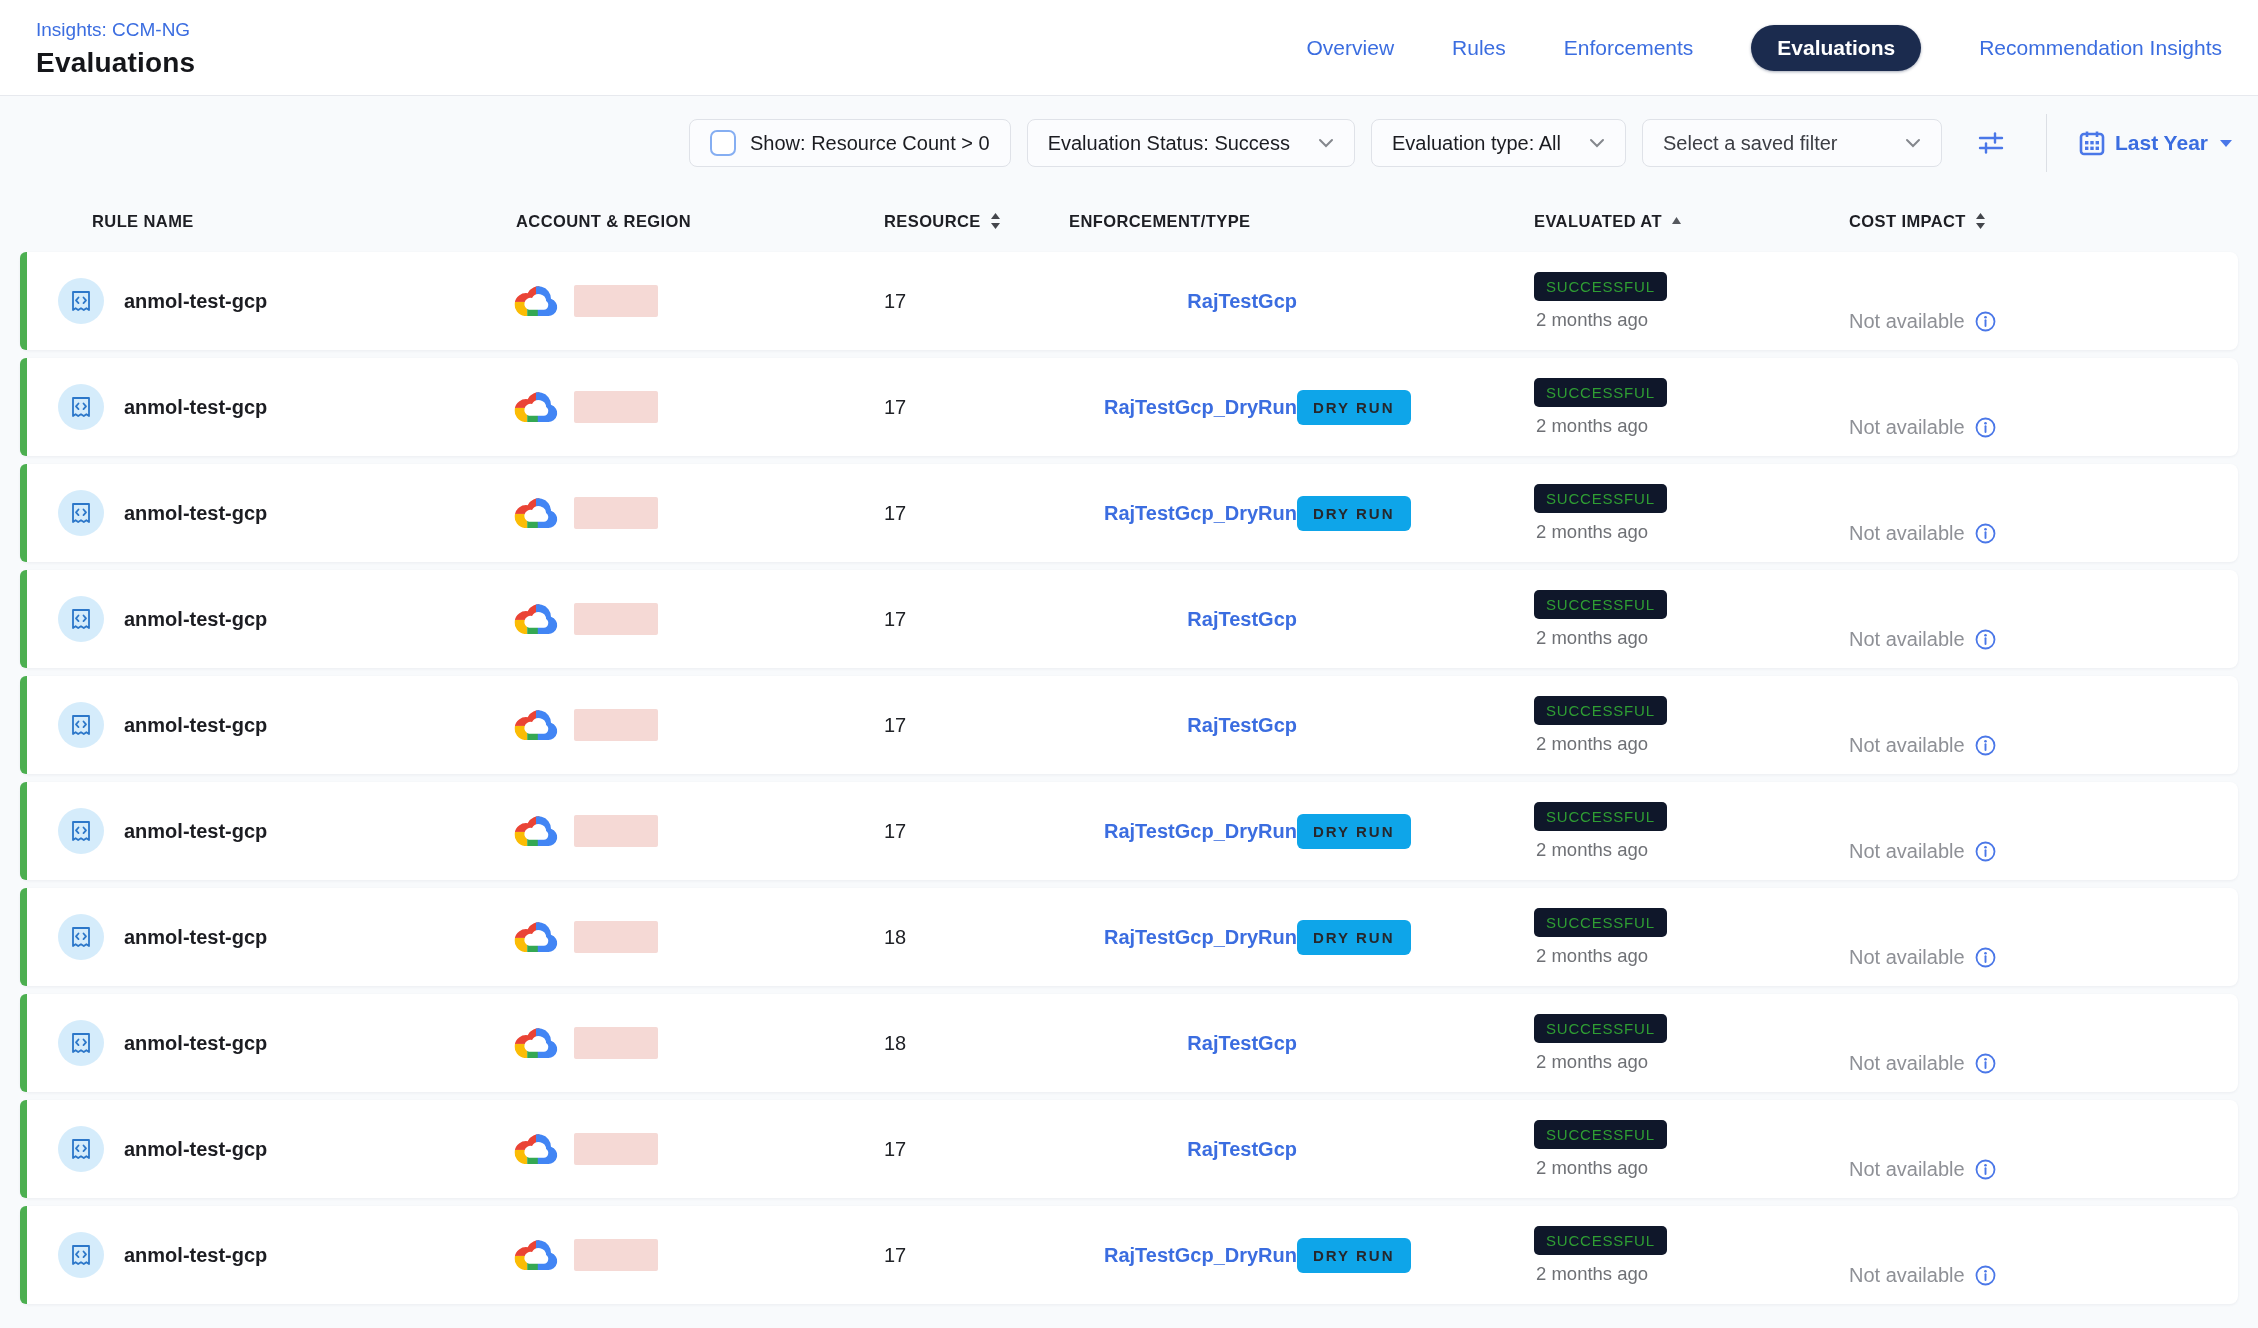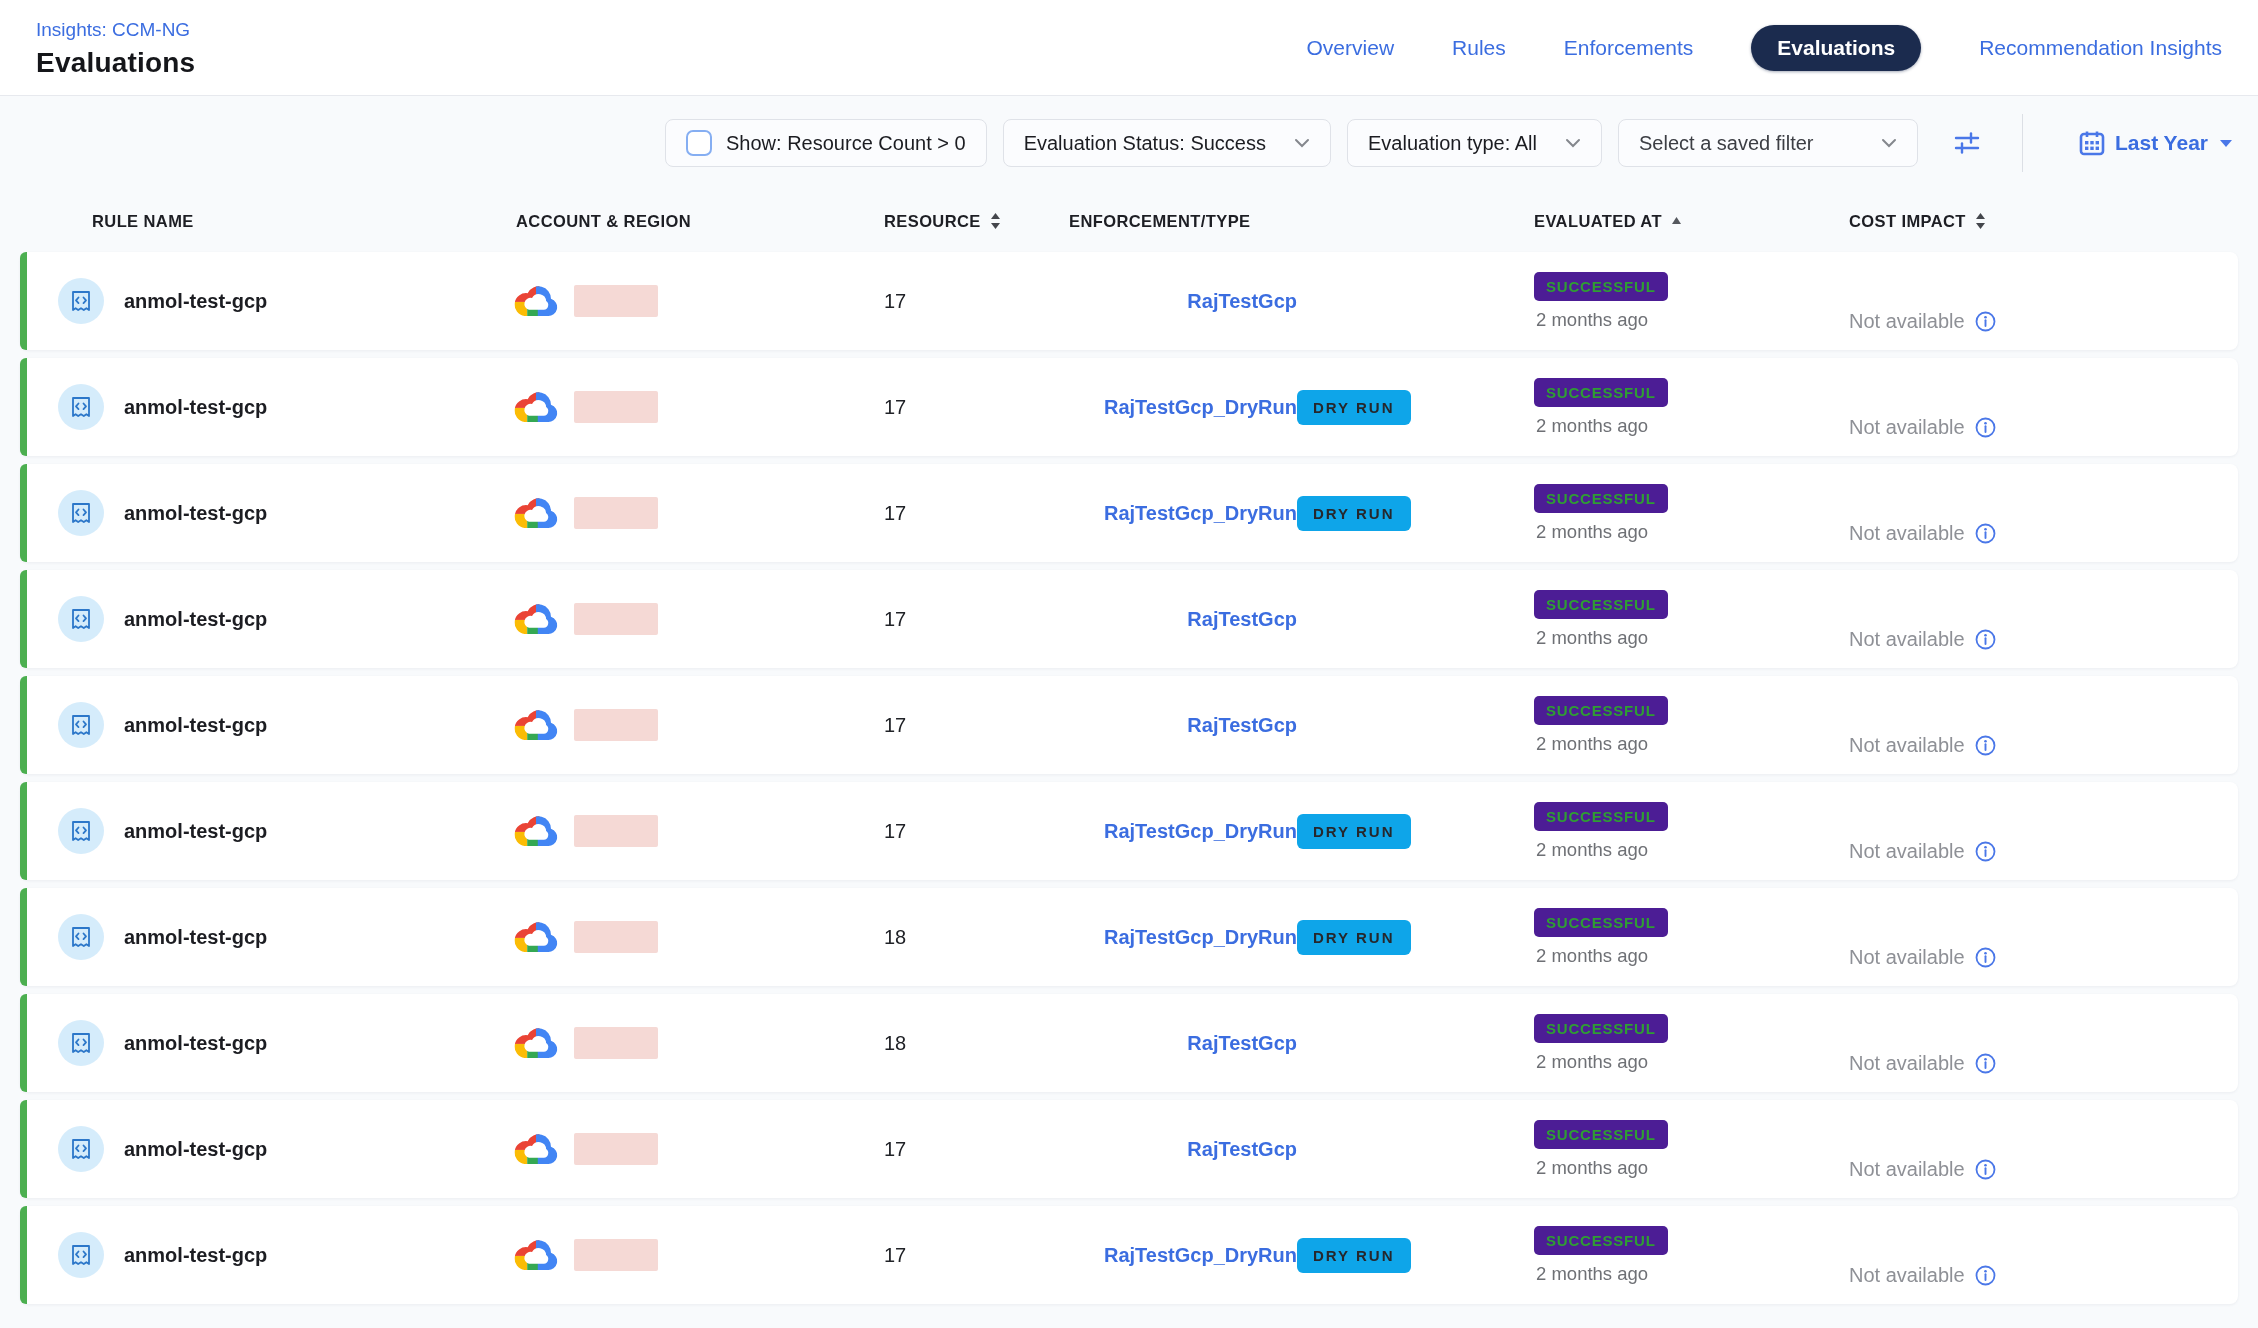--- a/index.html
+++ b/index.html
@@ -36,21 +36,21 @@
   }
   .chip .chev { margin-left:14px; }
   .checkbox {
     width:26px; height:26px; border:2px solid #85aef2; border-radius:7px; background:#ffffff;
   }
   .chip.muted { color:#3c3e44; }
   .iconbtn { width:46px; height:46px; display:flex; align-items:center; justify-content:center;
     cursor:pointer; margin-left:10px; }
   .vdivider { width:1px; height:58px; background:#dcdfe5; margin:0 16px; }
   .daterange { display:flex; align-items:center; gap:10px; color:#3b6de0;
-    font-size:21px; font-weight:600; cursor:pointer;margin-left:24px; }
+    font-size:21px; font-weight:600; cursor:pointer; }
   
   .table { margin:0 20px; }
   .thead {
     display:grid; grid-template-columns:460px 380px 185px 465px 315px 1fr;
     height:62px; align-items:center;
   }
   .th { font-size:16.5px; font-weight:700; color:#1d1e24; letter-spacing:.4px;
     display:flex; align-items:center; gap:9px; }
   .th.c1 { padding-left:72px; } .th.c2 { padding-left:36px; }
   .th.c3 { padding-left:24px; } .th.c4 { padding-left:24px; }
@@ -74,21 +74,21 @@
   .redacted { width:84px; height:32px; background:#f5d9d5; border-radius:2px; }
   .c-resource { padding-left:24px; font-size:20px; color:#202227; }
   .c-enforce { padding-left:24px; }
   .c-enforce a { color:#3b6de0; font-size:20px; font-weight:700; text-decoration:none; width:228px; flex:none;text-align:right; }
   .dryrun {
     background:#0ea5e9; color:#26272c; font-size:15px; font-weight:700;
     letter-spacing:2px; padding:9px 16px; border-radius:6px; white-space:nowrap;
   }
   .c-status { padding-left:24px; flex-direction:column; align-items:flex-start; gap:8px; }
   .badge-success {
-    background:#4c1d95; color:#2f9e33; font-size:15px; font-weight:700;
+    background:#0f172a; color:#2f9e33; font-size:15px; font-weight:400;
     letter-spacing:.8px; padding:6px 12px; border-radius:5px;
   }
   .time { font-size:18.5px; color:#6e7075; padding-left:2px; }
   .c-cost { padding-left:24px; gap:10px; font-size:20px; color:#8e9096;margin-top:40px; }
   svg { display:block; }
 </style>
 </head>
 <body>
 
 <div class="topbar">

